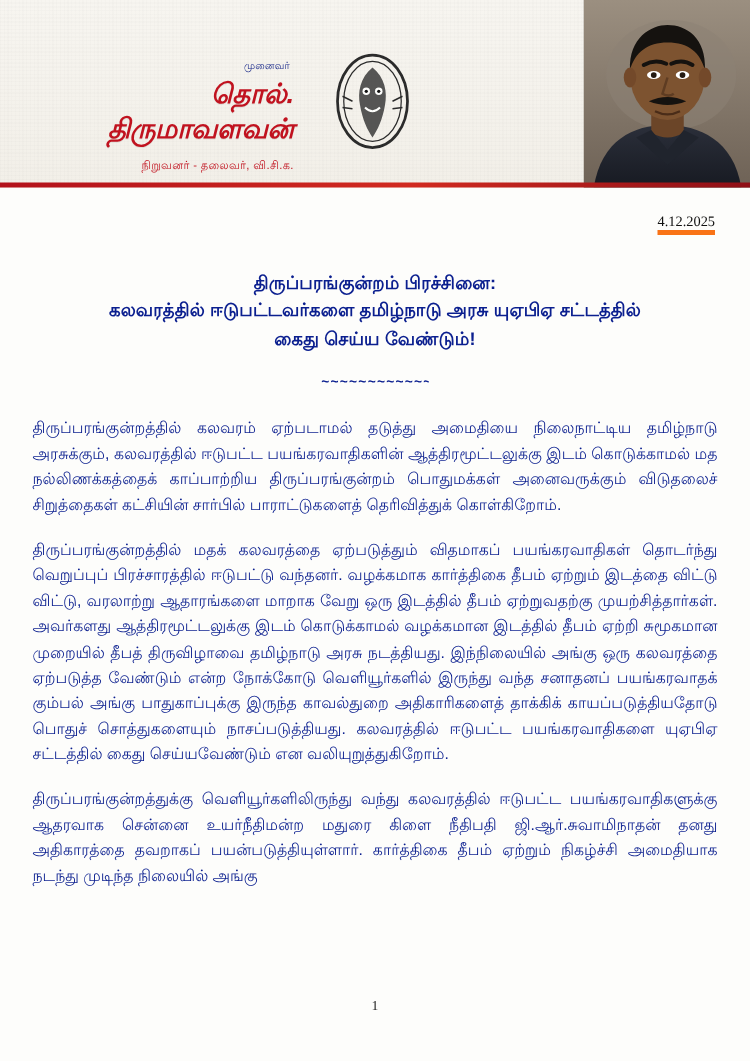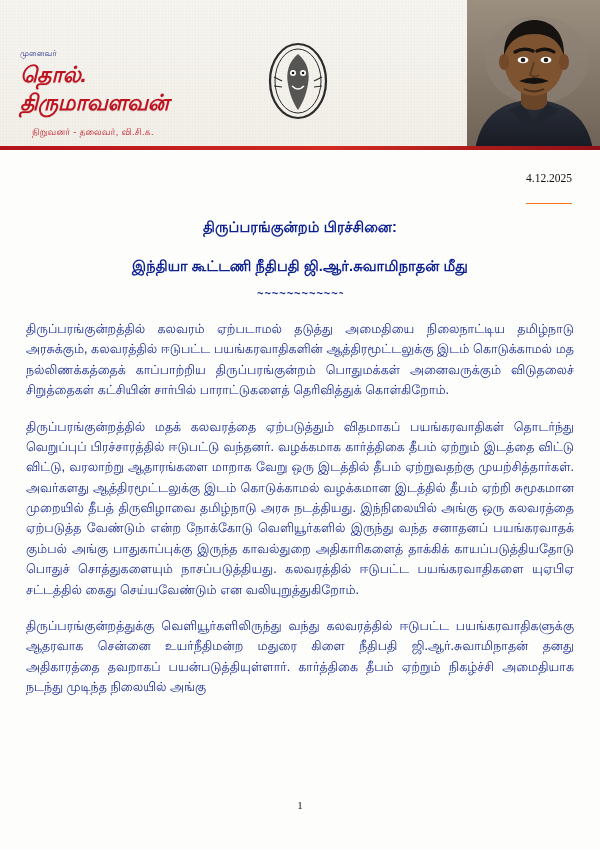--- a/index.html
+++ b/index.html
@@ -36,21 +36,21 @@
       repeating-linear-gradient(90deg, rgba(0,0,0,0.012) 0px, rgba(0,0,0,0.012) 1px, rgba(0,0,0,0) 1px, rgba(0,0,0,0) 3px),
       linear-gradient(180deg, #f7f5f0 0%, #f2efe8 100%);
   }
 
   
   .lh-left {
     position: absolute;
     left: 20px;
     top: 44px;
     width: 215px;
-    text-align: left;
+    text-align: right;
   }
   .lh-left .prefix {
     font-size: 8px;
     color: #1a2a8a;
     letter-spacing: .2px;
     display: inline-block;
     vertical-align: middle;
     margin-right: 3px;
     font-family: "Liberation Sans", sans-serif;
   }
@@ -110,22 +110,22 @@
 
   
   .date-line {
     margin: 22px 28px 0 0;
     text-align: right;
     font-size: 11.5px;
     color: #111;
     font-family: "Liberation Serif", serif;
   }
   .date-line span {
-    border-bottom: 1px solid #f97316;
-    padding-bottom: 19px;
+    border-bottom: 4px solid #f97316;
+    padding-bottom: 0;
   }
 
   
   .headings {
     margin: 32px 34px 0 34px;
     text-align: center;
     color: #0b1f8f;
     font-weight: bold;
     font-family: "Liberation Sans", sans-serif;
   }
@@ -248,22 +248,23 @@
 
     <div class="lh-rule"></div>
   </div>
 
   <div class="date-line">
     <span>4.12.2025</span>
   </div>
 
   <div class="headings">
     <div class="h-line">திருப்பரங்குன்றம் பிரச்சினை:</div>
+    <div class="h-line">கலவரத்தில் ஈடுபட்டவர்களை தமிழ்நாடு அரசு யுஏபிஏ சட்டத்தில்</div>
+    <div class="h-line">கைது செய்ய வேண்டும்!</div>
     <div class="block2">
-      <div class="h-line">இந்தியா கூட்டணி நீதிபதி ஜி.ஆர்.சுவாமிநாதன் மீது</div>
     </div>
     <div class="sep">~~~~~~~~~~~~~~</div>
   </div>
 
   <div class="body-text">
     <p class="para">திருப்பரங்குன்றத்தில் கலவரம் ஏற்படாமல் தடுத்து அமைதியை நிலைநாட்டிய தமிழ்நாடு அரசுக்கும், கலவரத்தில் ஈடுபட்ட பயங்கரவாதிகளின் ஆத்திரமூட்டலுக்கு இடம் கொடுக்காமல் மத நல்லிணக்கத்தைக் காப்பாற்றிய திருப்பரங்குன்றம் பொதுமக்கள் அனைவருக்கும் விடுதலைச் சிறுத்தைகள் கட்சியின் சார்பில் பாராட்டுகளைத் தெரிவித்துக் கொள்கிறோம்.</p>
     <p class="para">திருப்பரங்குன்றத்தில் மதக் கலவரத்தை ஏற்படுத்தும் விதமாகப் பயங்கரவாதிகள் தொடர்ந்து வெறுப்புப் பிரச்சாரத்தில் ஈடுபட்டு வந்தனர். வழக்கமாக கார்த்திகை தீபம் ஏற்றும் இடத்தை விட்டு விட்டு, வரலாற்று ஆதாரங்களை மாறாக வேறு ஒரு இடத்தில் தீபம் ஏற்றுவதற்கு முயற்சித்தார்கள். அவர்களது ஆத்திரமூட்டலுக்கு இடம் கொடுக்காமல் வழக்கமான இடத்தில் தீபம் ஏற்றி சுமூகமான முறையில் தீபத் திருவிழாவை தமிழ்நாடு அரசு நடத்தியது. இந்நிலையில் அங்கு ஒரு கலவரத்தை ஏற்படுத்த வேண்டும் என்ற நோக்கோடு வெளியூர்களில் இருந்து வந்த சனாதனப் பயங்கரவாதக் கும்பல் அங்கு பாதுகாப்புக்கு இருந்த காவல்துறை அதிகாரிகளைத் தாக்கிக் காயப்படுத்தியதோடு பொதுச் சொத்துகளையும் நாசப்படுத்தியது. கலவரத்தில் ஈடுபட்ட பயங்கரவாதிகளை யுஏபிஏ சட்டத்தில் கைது செய்யவேண்டும் என வலியுறுத்துகிறோம்.</p>
     <p class="para">திருப்பரங்குன்றத்துக்கு வெளியூர்களிலிருந்து வந்து கலவரத்தில் ஈடுபட்ட பயங்கரவாதிகளுக்கு ஆதரவாக சென்னை உயர்நீதிமன்ற மதுரை கிளை நீதிபதி ஜி.ஆர்.சுவாமிநாதன் தனது அதிகாரத்தை தவறாகப் பயன்படுத்தியுள்ளார். கார்த்திகை தீபம் ஏற்றும் நிகழ்ச்சி அமைதியாக நடந்து முடிந்த நிலையில் அங்கு</p>
   </div>
 

